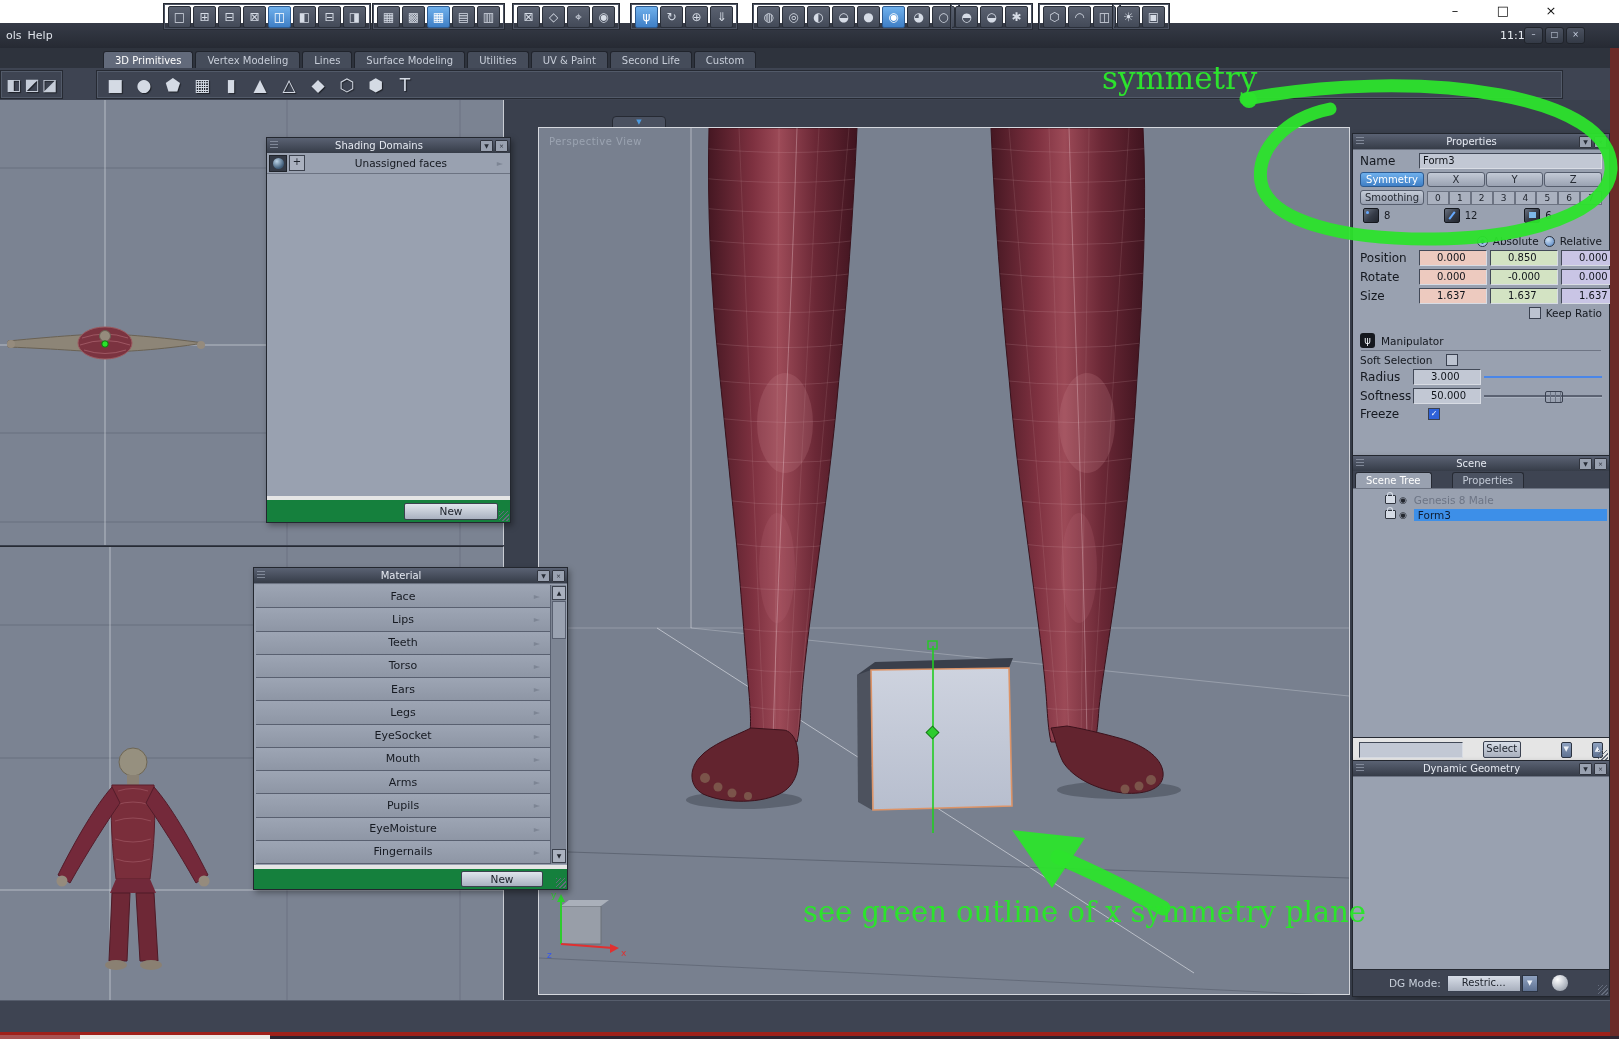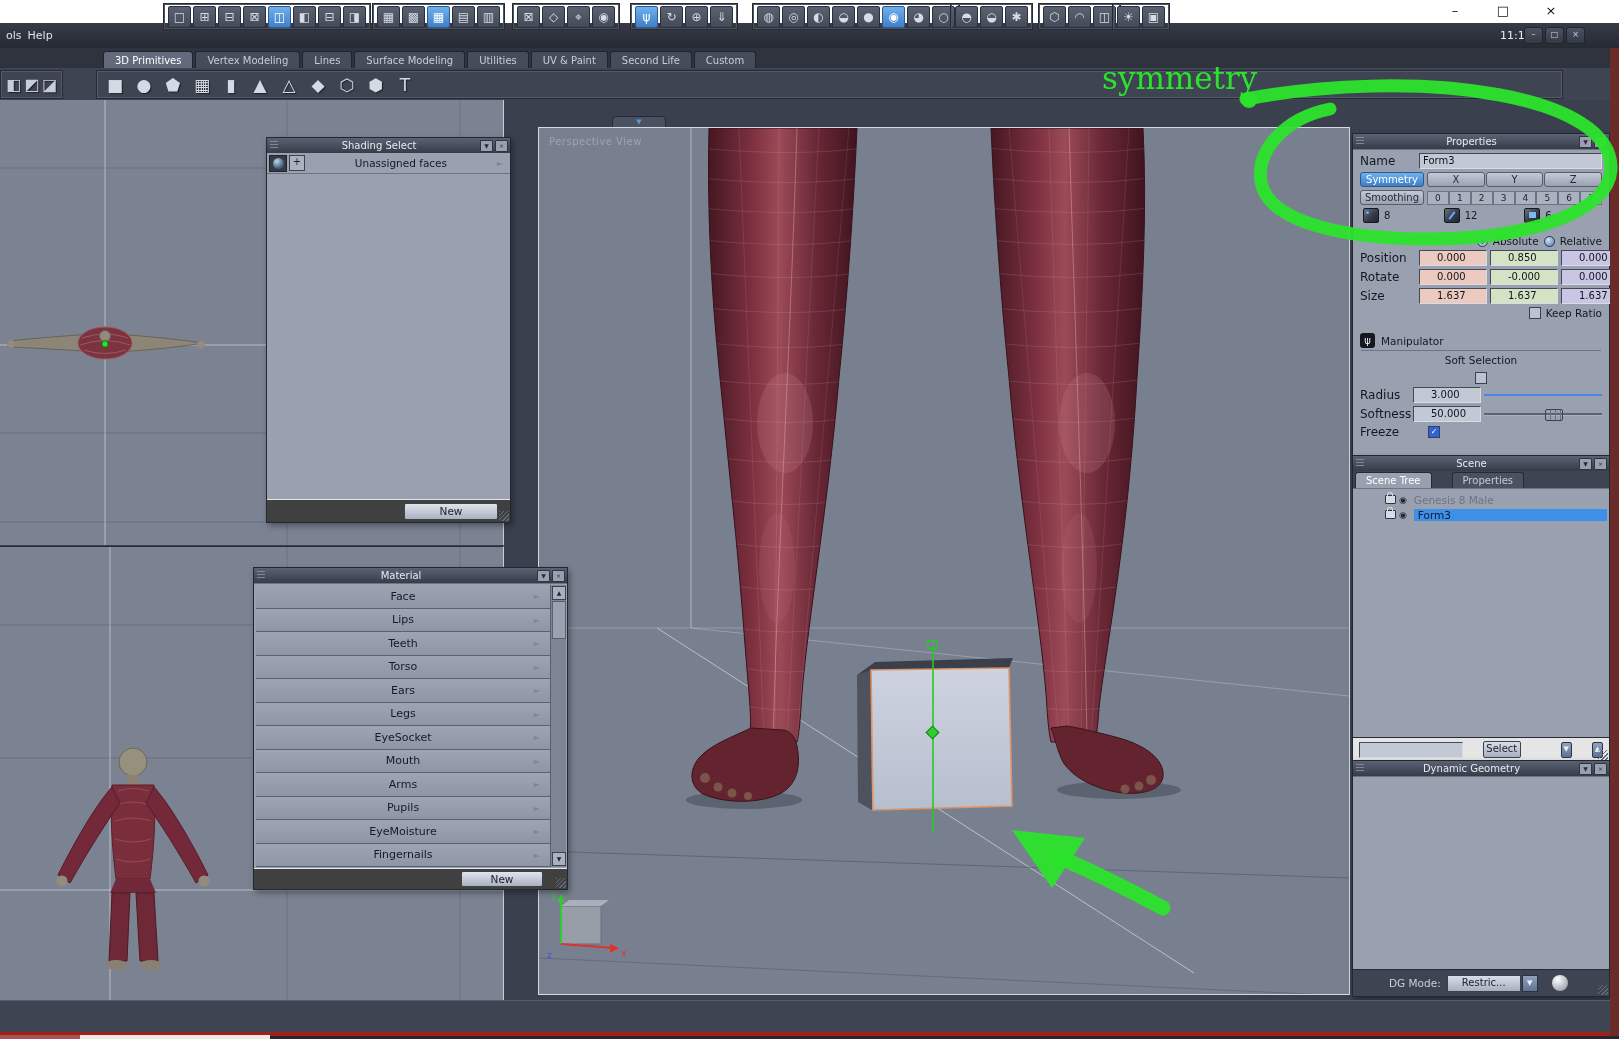--- a/index.html
+++ b/index.html
@@ -44,21 +44,21 @@
   .panel{position:absolute;background:#939bab;border:1px solid #23272f;box-shadow:2px 3px 6px rgba(0,0,0,.35);
     display:flex;flex-direction:column;}
   .ptitle{height:15px;background:linear-gradient(#5a6273,#363c48);display:flex;align-items:center;
     color:#e6eaf2;font-size:10px;flex:none;position:relative;}
   .ptitle .grip{width:8px;height:9px;margin-left:3px;
     background:repeating-linear-gradient(to bottom,#8e96a6 0 1px,transparent 1px 3px);opacity:.8;}
   .ptitle .t{flex:1;text-align:center;}
   .tbtn{width:11px;height:10px;background:#99a1b0;border:1px solid #30343e;color:#272c36;font-size:6px;
     line-height:9px;text-align:center;margin-right:2px;border-radius:1px;}
   .pbody{flex:1;background:#99a1b0;border-top:1px solid #6c7382;position:relative;}
-  .pfoot{height:22px;background:#404040;border-top:1px solid #e5e5e5;position:relative;flex:none;}
+  .pfoot{height:22px;background:#15803d;border-top:4px solid #e5e5e5;position:relative;flex:none;}
   .new-btn{position:absolute;right:12px;top:3px;width:92px;height:15px;background:linear-gradient(#e0e5ec,#a9b1c0);
     border:1px solid #3c424e;border-radius:2px;color:#1a1f28;font-size:10.5px;text-align:center;line-height:14px;}
   .grip-corner{position:absolute;right:1px;bottom:1px;width:10px;height:10px;
     background:repeating-linear-gradient(135deg,#646c7c 0 1px,transparent 1px 3px);}
 
   
   .sd-row{height:18px;display:flex;align-items:center;background:#99a1b0;flex:none;gap:2px;padding:1px 2px;}
   .sphere-tile{width:16px;height:15px;background:#343a46;border:1px solid #20242b;display:flex;align-items:center;justify-content:center;}
   .sphere-dot{width:11px;height:11px;border-radius:50%;background:radial-gradient(circle at 35% 30%,#bcd4e8,#45627e 65%,#2b3f52);}
   .plus-btn{width:14px;height:14px;background:#aab1bf;border:1px solid #3c424e;color:#1d222b;font-size:10px;
@@ -356,21 +356,21 @@
         <text x="12" y="770" fill="#2ecc2e" font-size="9">y</text>
         <text x="82" y="828" fill="#e03030" font-size="9">x</text>
         <text x="8" y="830" fill="#3355ee" font-size="9">z</text>
       </g>
     </svg>
   </div>
 
   <div class="panel" style="left:266px;top:137px;width:243px;height:384px;">
     <div class="ptitle">
       <span class="grip"></span>
-      <span class="t">Shading Select</span>
+      <span class="t">Shading Domains</span>
       <span class="tbtn">▼</span>
       <span class="tbtn">×</span>
     </div>
     <div class="sd-row">
       <span class="sphere-tile">
           <span class="sphere-dot"></span>
         </span>
       <span class="plus-btn">+</span>
       <span class="sd-label">Unassigned faces</span>
       <span class="row-arrow">►</span>
@@ -544,21 +544,21 @@
       </div>
       <div class="prow" style="justify-content:flex-end;gap:5px;">
         <span class="cb"></span>
         <span class="rule-label">Keep Ratio</span>
       </div>
       <div class="prow" style="margin-top:14px;gap:6px;">
         <span class="manip-icon">ψ</span>
         <span class="rule-label">Manipulator</span>
       </div>
       <div class="sep"></div>
-      <div class="prow" style="gap:6px;flex-direction:column;">
+      <div class="prow" style="gap:14px;">
         <span class="rule-label">Soft Selection</span>
         <span class="cb"></span>
       </div>
       <div class="prow">
         <span class="plabel" style="width:50px;">Radius</span>
         <span class="field tf">3.000</span>
         <span class="slider">
             <span class="track-blue"></span>
           </span>
       </div>
@@ -693,14 +693,15 @@
 
   <svg class="overlay" width="1619" height="1039">
     <g stroke="#2ce32c" stroke-width="13" fill="none" stroke-linecap="round" opacity=".95">
       <path d="M1246,99 C1320,85 1420,80 1500,95 C1565,107 1613,132 1611,170 C1608,212 1530,238 1435,239 C1345,240 1268,222 1261,182 C1256,150 1285,118 1330,109"></path>
       <path d="M1163,908 C1120,885 1085,868 1058,857" stroke-width="15"></path>
     </g>
     <polygon points="1012,830 1085,838 1052,888" fill="#2ce32c" opacity=".95"></polygon>
     <circle cx="1249" cy="100" r="8" fill="#2ce32c" opacity=".95"></circle>
   </svg>
   <div class="annotation-text" style="left:1102px;top:60px;font-size:31px;color:#2ce32c;">symmetry</div>
+  <div class="annotation-text" style="left:803px;top:895px;font-size:29px;color:#2ce32c;">see green outline of x symmetry plane</div>
 
 </div>
 
 </body></html>

